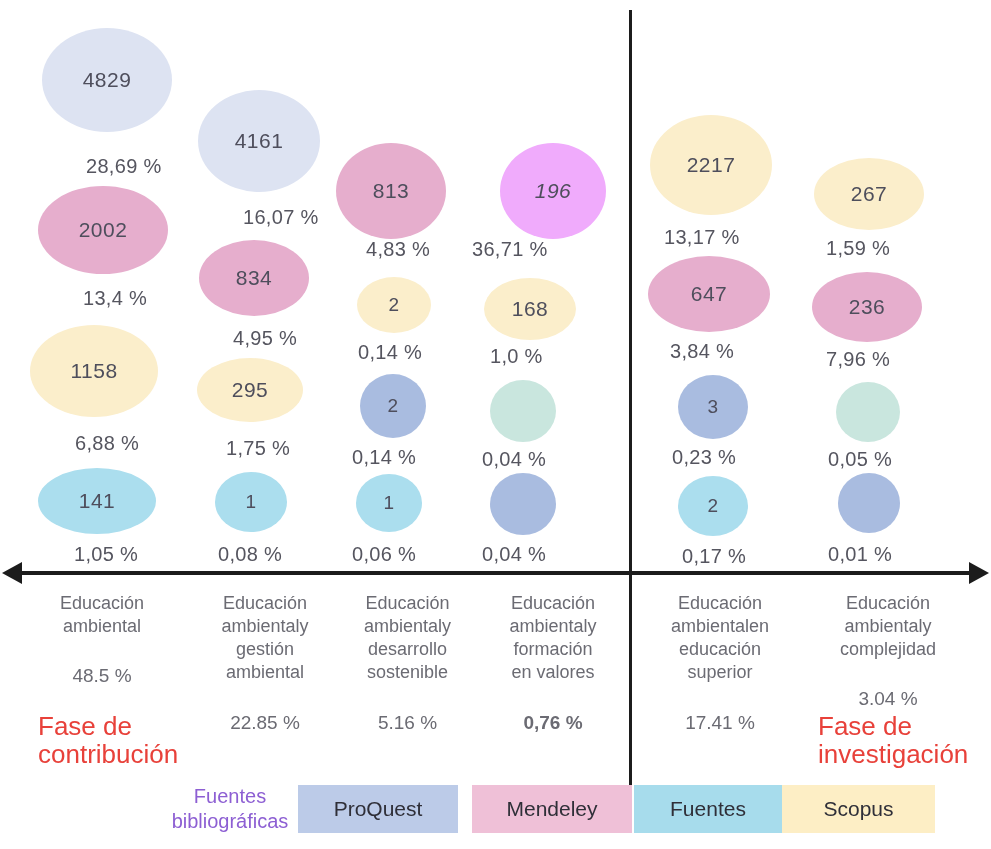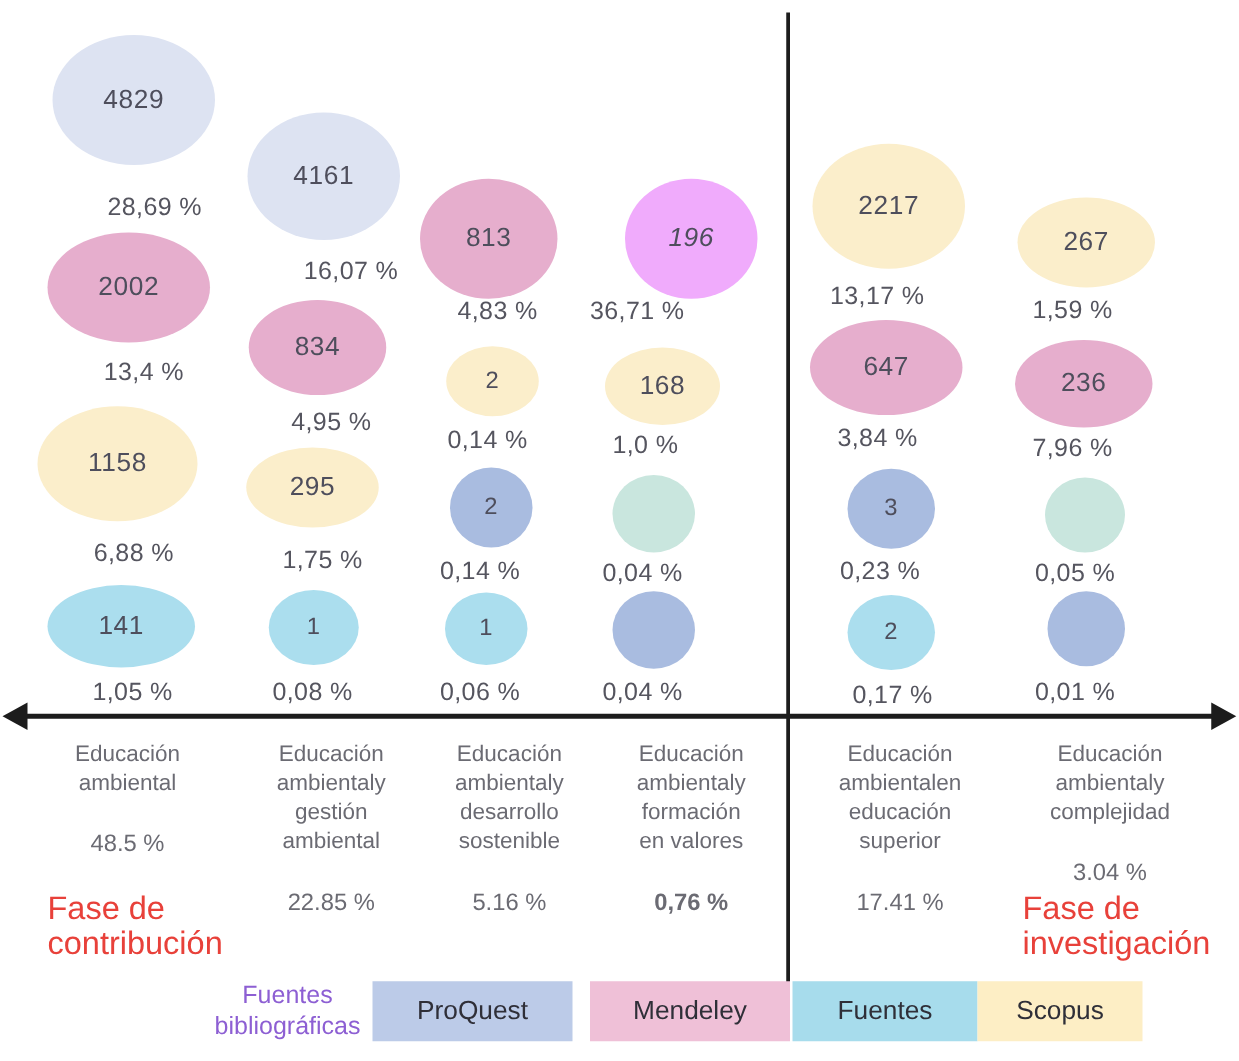--- a/index.html
+++ b/index.html
@@ -260,17 +260,17 @@
 
   <div class="legend-chip" style="left:298px;width:160px;background:#bccbe8;">
     <span>ProQuest</span>
   </div>
   <div class="legend-chip" style="left:472px;width:160px;background:#efc0d7;">
     <span>Mendeley</span>
   </div>
   <div class="legend-chip" style="left:634px;width:148px;background:#a7dcec;">
     <span>Fuentes</span>
   </div>
-  <div class="legend-chip" style="left:782px;width:132px;background:#fdeec5;">
+  <div class="legend-chip" style="left:782px;width:153px;background:#fdeec5;">
     <span>Scopus</span>
   </div>
 
 </div>
 
 </body></html>

